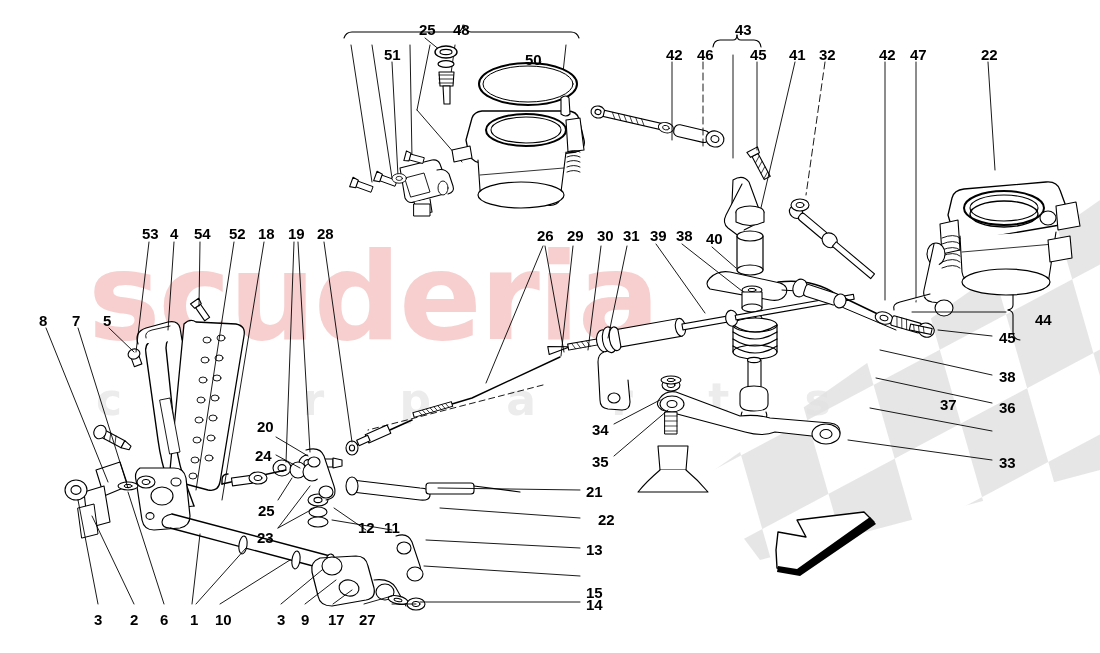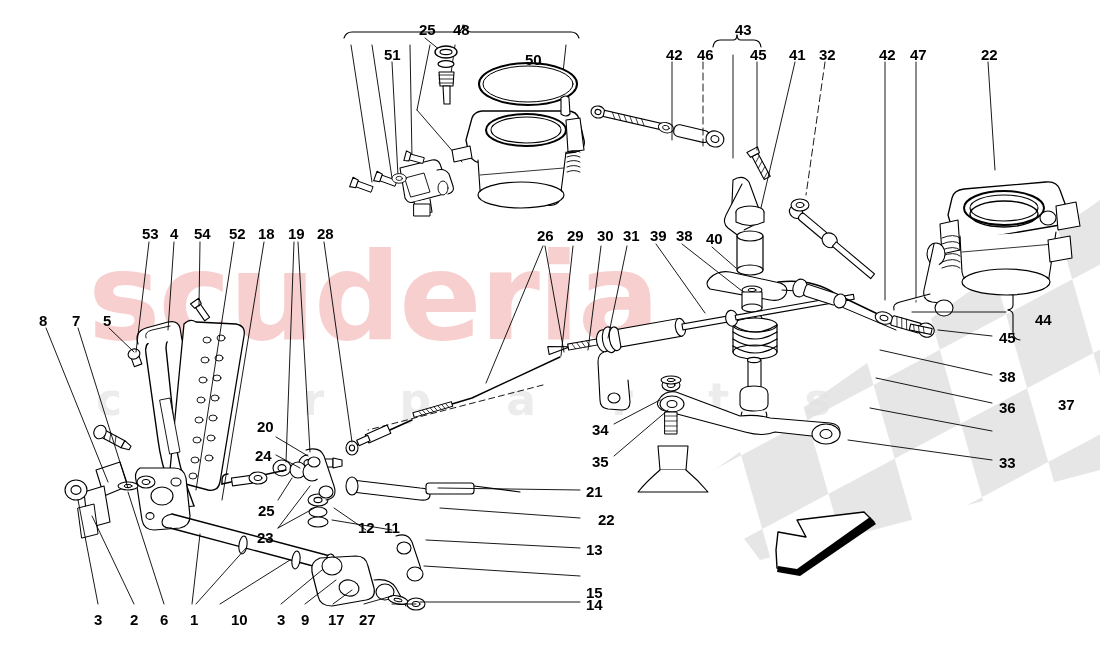--- a/index.html
+++ b/index.html
@@ -587,41 +587,41 @@
       <div class="lbl" style="left: 623px; top: 228px;">31</div>
       <div class="lbl" style="left: 650px; top: 228px;">39</div>
       <div class="lbl" style="left: 676px; top: 228px;">38</div>
       <div class="lbl" style="left: 706px; top: 231px;">40</div>
       <div class="lbl" style="left: 39px; top: 313px;">8</div>
       <div class="lbl" style="left: 72px; top: 313px;">7</div>
       <div class="lbl" style="left: 103px; top: 313px;">5</div>
       <div class="lbl" style="left: 1035px; top: 312px;">44</div>
       <div class="lbl" style="left: 999px; top: 330px;">45</div>
       <div class="lbl" style="left: 999px; top: 369px;">38</div>
-      <div class="lbl" style="left: 1058px; top: 397px;">37</div>
+      <div class="lbl" style="left: 940px; top: 397px;">37</div>
       <div class="lbl" style="left: 999px; top: 400px;">36</div>
       <div class="lbl" style="left: 999px; top: 455px;">33</div>
       <div class="lbl" style="left: 257px; top: 419px;">20</div>
       <div class="lbl" style="left: 255px; top: 448px;">24</div>
       <div class="lbl" style="left: 258px; top: 503px;">25</div>
       <div class="lbl" style="left: 257px; top: 530px;">23</div>
       <div class="lbl" style="left: 358px; top: 520px;">12</div>
       <div class="lbl" style="left: 384px; top: 520px;">11</div>
       <div class="lbl" style="left: 592px; top: 422px;">34</div>
       <div class="lbl" style="left: 592px; top: 454px;">35</div>
       <div class="lbl" style="left: 586px; top: 484px;">21</div>
       <div class="lbl" style="left: 586px; top: 512px; margin-left: 12px;">22</div>
       <div class="lbl" style="left: 586px; top: 542px;">13</div>
       <div class="lbl" style="left: 586px; top: 570px; margin-top: 15px;">15</div>
       <div class="lbl" style="left: 586px; top: 597px;">14</div>
       <div class="lbl" style="left: 94px; top: 612px;">3</div>
       <div class="lbl" style="left: 130px; top: 612px;">2</div>
       <div class="lbl" style="left: 160px; top: 612px;">6</div>
       <div class="lbl" style="left: 190px; top: 612px;">1</div>
-      <div class="lbl" style="left: 215px; top: 612px; margin-left: 16px;">10</div>
+      <div class="lbl" style="left: 215px; top: 612px;">10</div>
       <div class="lbl" style="left: 277px; top: 612px;">3</div>
       <div class="lbl" style="left: 301px; top: 612px;">9</div>
       <div class="lbl" style="left: 328px; top: 612px;">17</div>
       <div class="lbl" style="left: 359px; top: 612px;">27</div>
       <div class="lbl" style="left: 387px; top: 612px; margin-top: 40px;">16</div>
     </div>
 
 </div>
 
 </body></html>

